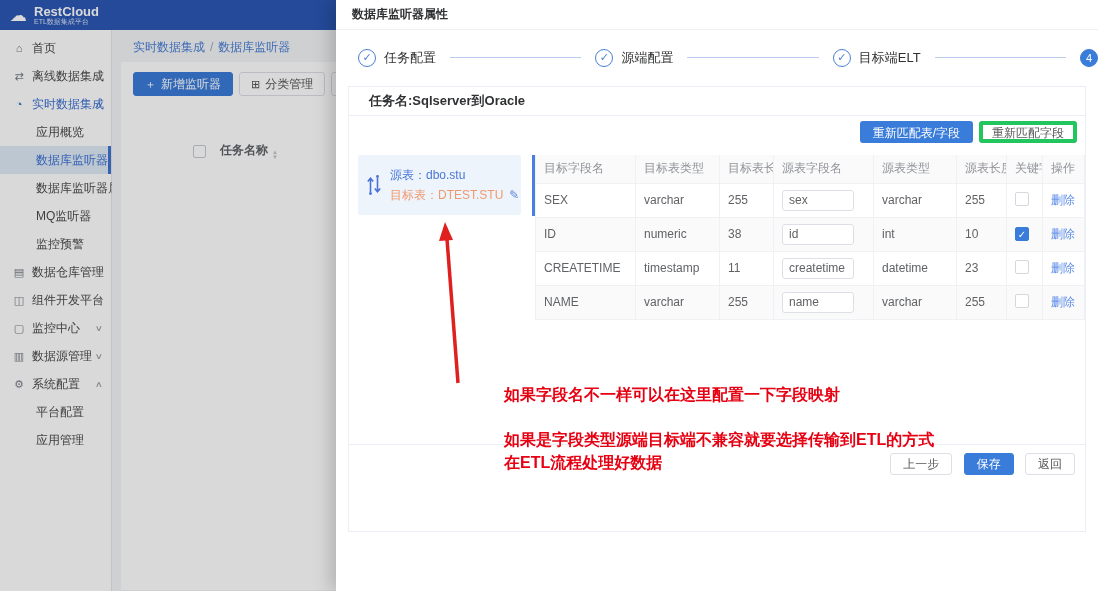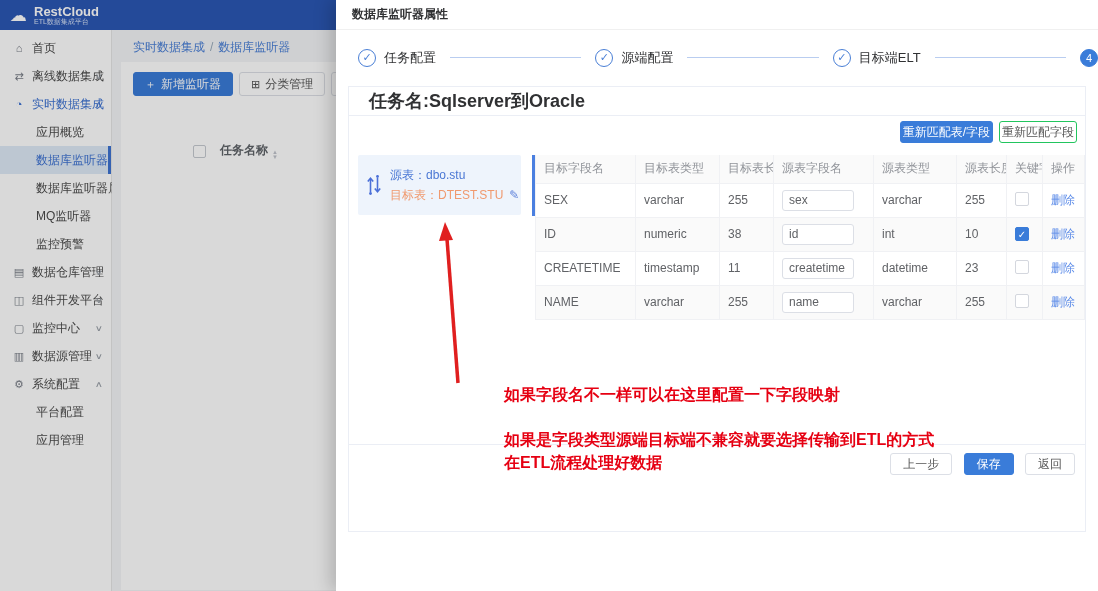--- a/index.html
+++ b/index.html
@@ -47,23 +47,23 @@
 
   .steps-bar { height:55px; display:flex; align-items:center; padding:0 22px; }
   .step { display:flex; align-items:center; }
   .step-circle { width:18px; height:18px; border-radius:50%; border:1px solid #4a7fd6; color:#4a7fd6; font-size:11px; display:flex; align-items:center; justify-content:center; background:#fff; flex:none; }
   .step-circle.active { background:#3a7cd9; border-color:#3a7cd9; color:#fff; font-size:11px; }
   .step-label { margin-left:8px; font-size:13px; color:#303133; white-space:nowrap; }
   .step-label.active { font-weight:bold; }
   .step-line { flex:1; height:1px; background:#b9cdf0; margin:0 14px; }
 
   .content-box { position:absolute; left:12px; top:86px; width:738px; height:446px; border:1px solid #ebeef5; background:#fff; }
-  .task-strip { height:29px; line-height:28px; border-bottom:1px solid #ebeef5; padding-left:20px; font-size:18px; font-weight:bold; color:#303133; }
+  .task-strip { height:29px; line-height:28px; border-bottom:1px solid #ebeef5; padding-left:20px; font-size:13px; font-weight:bold; color:#303133; }
   .rematch-row { position:absolute; top:34px; right:8px; display:flex; gap:6px; }
-  .sm-btn { height:22px; padding:0 2px; font-size:12px; border-radius:3px; border:1px solid #22c55e; background:#fff; color:#555; cursor:pointer; }
+  .sm-btn { height:22px; padding:0 9px; font-size:12px; border-radius:3px; border:4px solid #22c55e; background:#fff; color:#555; cursor:pointer; }
   .sm-btn.primary { background:#3a7cd9; border-color:#3a7cd9; color:#fff; }
 
   .map-card { position:absolute; left:9px; top:68px; width:163px; height:60px; background:#eef4fc; border-radius:2px; display:flex; align-items:center; padding:0 8px; }
   .swap-icon { width:16px; margin-right:8px; flex:none; }
   .map-lines { flex:1; }
   .map-line { font-size:12px; line-height:20px; white-space:nowrap; }
   .src-txt { color:#4a77d4; }
   .tgt-txt { color:#f0996e; }
   .edit-icon { color:#5a7fd9; font-size:12px; margin-left:6px; cursor:pointer; }
 

